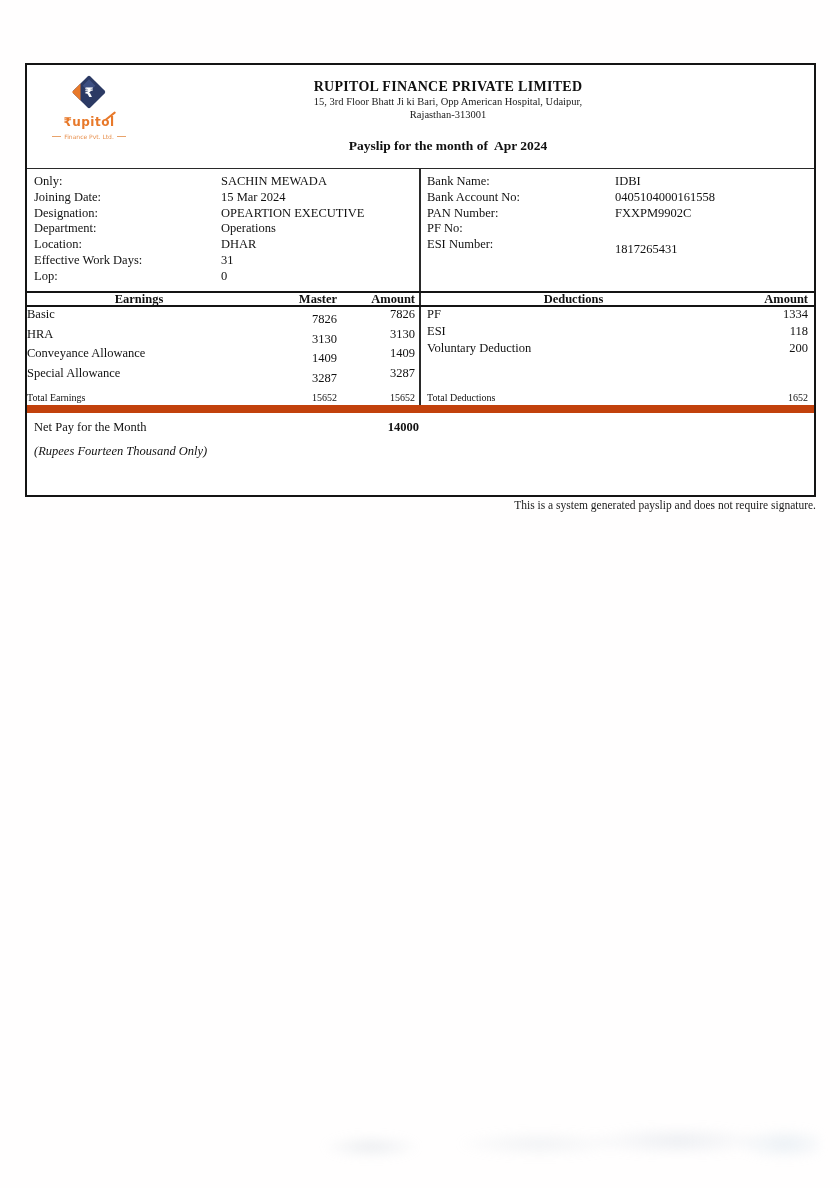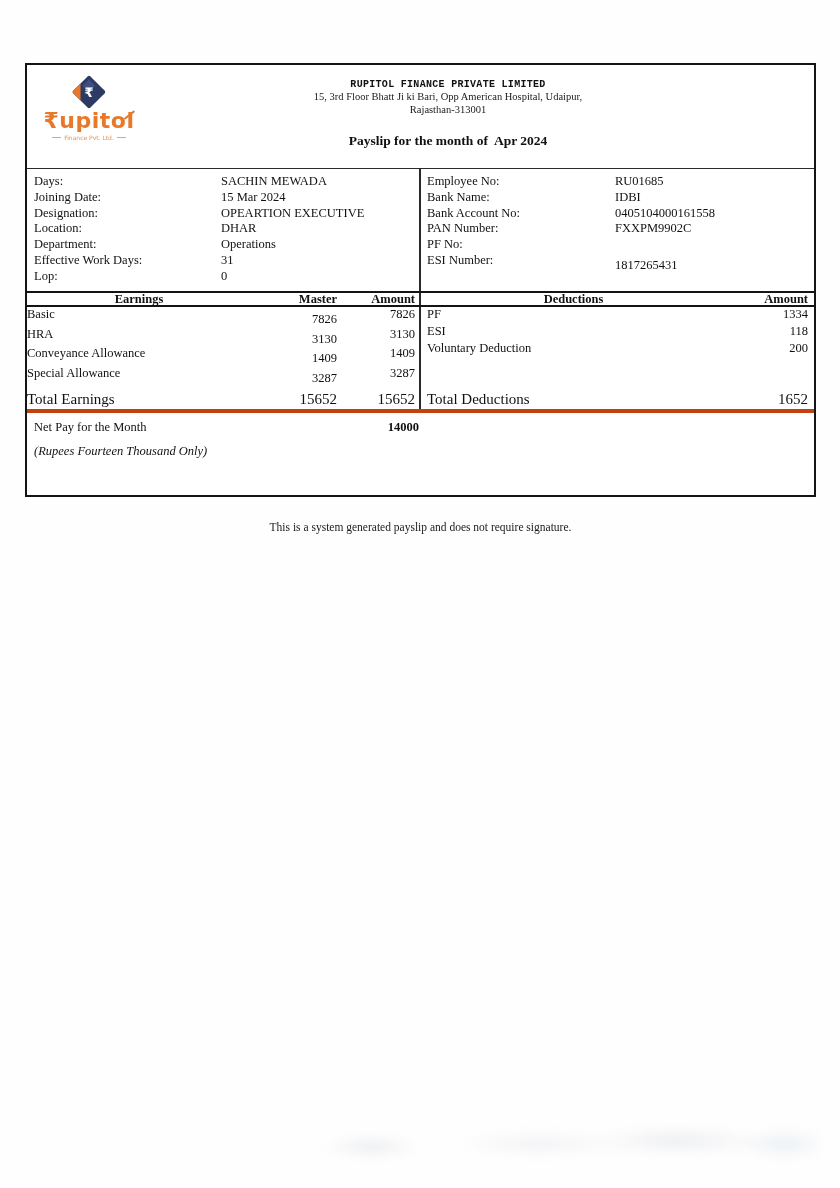--- a/index.html
+++ b/index.html
@@ -8,28 +8,28 @@
 
   
   .doc { position:absolute; left:25px; top:63px; width:791px; height:434px;
          border:2px solid #141414; background:#fff; display:flex; flex-direction:column; }
 
   
   .header { position:relative; height:104px; border-bottom:1px solid #2a2a2a; }
   .logo { position:absolute; left:16px; top:8px; width:92px; text-align:center; }
   .logo-icon { display:block; margin:0 auto 1px auto; }
   .wordmark { position:relative; display:inline-block; font-family:"DejaVu Sans", sans-serif;
-              font-weight:bold; font-size:22px; color:#e8792a; letter-spacing:0.5px; line-height:18px; }
+              font-weight:bold; font-size:12px; color:#e8792a; letter-spacing:0.5px; line-height:18px; }
   .wordmark .slash { position:absolute; right:-2px; top:2px; width:13px; height:2.4px;
                      background:#e8792a; transform:rotate(-38deg); border-radius:2px; }
   .tagline { display:flex; align-items:center; justify-content:center; gap:3px;
              font-family:"DejaVu Sans", sans-serif; font-size:6px; color:#e8914f; margin-top:2px; }
   .tagline .dash { width:9px; height:1px; background:#e8a36b; }
   .head-text { margin-left:110px; margin-right:55px; text-align:center; padding-top:14px; }
-  .company { font-size:10px; font-weight:bold; letter-spacing:0.3px;font-family:Liberation Mono, monospace; }
+  .company { font-size:14px; font-weight:bold; letter-spacing:0.3px; }
   .addr { font-size:10.5px; line-height:13px; color:#1a1a1a; }
   .ptitle { font-size:13.5px; font-weight:bold; margin-top:17px; white-space:pre-wrap; }
 
   
   .details { display:flex; height:124px; border-bottom:2px solid #141414; }
   .dcol { padding-top:5px; font-size:12.5px; line-height:15.8px; }
   .dcol.left  { width:394px; border-right:2px solid #2a2a2a; }
   .dcol.right { flex:1; }
   .drow { display:flex; }
   .dlabel { width:194px; padding-left:7px; }
@@ -52,31 +52,31 @@
   .thead .cols { align-items:center; height:100%; }
   .thead .c-name, .thead .c-dname { text-align:center; padding-left:0; }
 
   
   .tbody { display:flex; flex:1; font-size:12.5px; }
   .t-left .erow  { display:flex; height:19.5px; align-items:flex-start; }
   .erow .c-master { transform:translateY(5px); }
   .t-right .drow2 { display:flex; height:17px; }
 
   
-  .totals { display:flex; height:23px; border-bottom:4px solid #c2410c; font-size:15px; }
+  .totals { display:flex; height:23px; border-bottom:8px solid #c2410c; font-size:10px; }
   .totals .cols { align-items:center; height:100%; }
 
   
   .netpay { position:relative; flex:1; font-size:12.5px; }
   .np-label { position:absolute; left:7px; top:7px; }
   .np-amount { position:absolute; left:0; top:7px; width:392px; text-align:right; font-weight:bold; }
   .np-words { position:absolute; left:7px; top:31px; font-style:italic; }
 
   
-  .footer-note { position:absolute; left:25px; top:521px; width:791px; text-align:center;
+  .footer-note { position:absolute; left:25px; top:499px; width:791px; text-align:right;
                  font-size:11.5px; color:#1a1a1a; }
 
   
   .smudge { position:absolute; left:310px; top:1112px; width:510px; height:58px;
             background:
               radial-gradient(ellipse 70px 18px at 12% 60%, rgba(190,200,210,0.28), transparent 70%),
               radial-gradient(ellipse 120px 20px at 45% 55%, rgba(195,205,215,0.22), transparent 70%),
               radial-gradient(ellipse 130px 22px at 72% 50%, rgba(188,198,212,0.26), transparent 70%),
               radial-gradient(ellipse 70px 24px at 93% 55%, rgba(190,210,225,0.30), transparent 70%);
             filter: blur(4px); }
@@ -111,53 +111,49 @@
         <div class="company">RUPITOL FINANCE PRIVATE LIMITED</div>
         <div class="addr">15, 3rd Floor Bhatt Ji ki Bari, Opp American Hospital, Udaipur,</div>
         <div class="addr">Rajasthan-313001</div>
         <div class="ptitle">Payslip for the month of  Apr 2024</div>
       </div>
     </div>
 
     <div class="details">
       <div class="dcol left">
         <div class="drow">
-            <span class="dlabel">Days:</span>
+            <span class="dlabel">Only:</span>
             <span class="dvalue">SACHIN MEWADA</span>
           </div>
         <div class="drow">
             <span class="dlabel">Joining Date:</span>
             <span class="dvalue">15 Mar 2024</span>
           </div>
         <div class="drow">
             <span class="dlabel">Designation:</span>
             <span class="dvalue">OPEARTION EXECUTIVE</span>
           </div>
         <div class="drow">
+            <span class="dlabel">Department:</span>
+            <span class="dvalue">Operations</span>
+          </div>
+        <div class="drow">
             <span class="dlabel">Location:</span>
             <span class="dvalue">DHAR</span>
           </div>
         <div class="drow">
-            <span class="dlabel">Department:</span>
-            <span class="dvalue">Operations</span>
-          </div>
-        <div class="drow">
             <span class="dlabel">Effective Work Days:</span>
             <span class="dvalue">31</span>
           </div>
         <div class="drow">
             <span class="dlabel">Lop:</span>
             <span class="dvalue">0</span>
           </div>
       </div>
       <div class="dcol right">
-        <div class="drow">
-            <span class="dlabel">Employee No:</span>
-            <span class="dvalue">RU01685</span>
-          </div>
         <div class="drow">
             <span class="dlabel">Bank Name:</span>
             <span class="dvalue">IDBI</span>
           </div>
         <div class="drow">
             <span class="dlabel">Bank Account No:</span>
             <span class="dvalue">0405104000161558</span>
           </div>
         <div class="drow">
             <span class="dlabel">PAN Number:</span>

